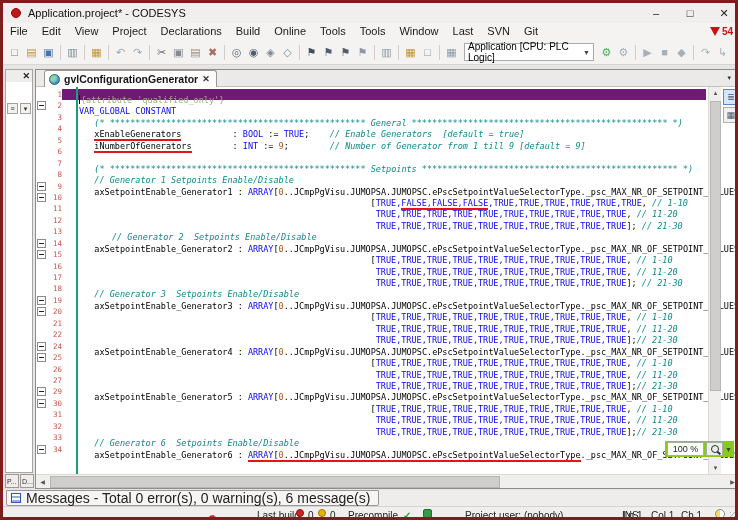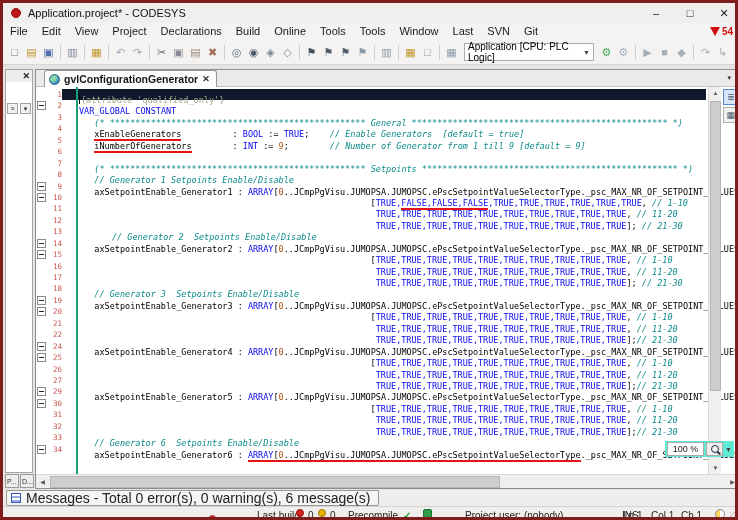--- a/index.html
+++ b/index.html
@@ -50,41 +50,41 @@
   .tab-dd { position:absolute; right:8px; top:4px; font-size:7px; color:#333; }
 
   .viewport { position:absolute; left:0; top:17px; width:703px; height:387px; background:#fff; overflow:hidden; }
   .rows { position:absolute; left:0; top:2px; width:670px; }
   .row { display:flex; height:11.45px; white-space:pre; }
   .cell-fold { flex:0 0 12px; position:relative; }
   .foldbox { position:absolute; left:1px; top:1px; width:9px; height:9px; border:1px solid #8A8A8A; background:#fff; }
   .foldbox::after { content:""; position:absolute; left:1px; top:3px; width:5px; height:1px; background:#222; }
   .cell-num { flex:0 0 14px; text-align:right; font-family:"DejaVu Sans Mono", monospace; font-size:7.5px; line-height:11.45px; color:#C9574E; }
   .cell-code { flex:1; padding-left:17px; position:relative; }
-  .cell-code.hl { background:#0f172a; }
+  .cell-code.hl { background:#701a75; }
   .codeline { font-family:"DejaVu Sans Mono", monospace; font-size:8.5px; line-height:11.45px; display:inline-block; white-space:pre; }
   .caret { display:inline-block; width:1px; height:9px; background:#000; vertical-align:-1px; margin-right:1px; }
   .tk-kw { color:#0909EE; }
   .tk-id { color:#000; }
   .tk-pl { color:#000; }
   .tk-cm { color:#0E8B8B; font-style:italic; }
   .tk-nu { color:#B25519; }
   .tk-at { color:#A6A58B; }
   .u { box-shadow:0 2px 0 0 #E61414; }
   .greenline { position:absolute; left:40px; top:0; width:2px; height:387px; background:#18A178; }
 
   .vscroll { position:absolute; left:672px; top:17px; width:13px; height:387px; background:#F0EFED; border-left:1px solid #DCDAD8; }
   .vs-arrow { width:13px; height:12px; font-size:6px; text-align:center; line-height:12px; color:#555; }
   .vs-down { position:absolute; bottom:0; }
   .vs-thumb { position:absolute; left:1px; top:14px; width:11px; height:290px; background:#CFCECC; border:1px solid #B8B6B4; }
   .viewbtns { position:absolute; left:687px; top:19px; width:17px; }
   .viewbtn { width:16px; height:16px; border:1px solid #B0AEAC; background:#F2F1F0; font-size:9px; line-height:15px; text-align:center; color:#456; margin-bottom:2px; }
   .viewbtn.active { border:1px solid #5588CC; background:#D9E6F8; }
 
-  .zoomctl { position:absolute; left:629px; top:371px; height:16px; display:flex; align-items:center; gap:2px; background:#5eead4; padding:0 2px; }
+  .zoomctl { position:absolute; left:629px; top:371px; height:16px; display:flex; align-items:center; gap:2px; background:#84cc16; padding:0 2px; }
   .zoombox { width:37px; height:14px; background:#fff; border:1px solid #ABABAB; font-size:9px; text-align:center; line-height:13px; color:#222; }
   .magbtn { width:17px; height:14px; border:1px solid #ABABAB; background:#EFEEEC; position:relative; }
   .magbtn::before { content:""; position:absolute; left:4px; top:2px; width:6px; height:6px; border:1.5px solid #234; border-radius:50%; }
   .magbtn::after { content:""; position:absolute; left:10px; top:9px; width:4px; height:1.5px; background:#234; transform:rotate(40deg); }
   .zoom-dd { font-size:7px; color:#444; }
 
   .hscroll { position:absolute; left:0; top:404px; width:703px; height:14px; background:#F0EFED; border-top:1px solid #DCDAD8; }
   .hs-arrow { position:absolute; top:0; width:13px; height:14px; font-size:6px; text-align:center; line-height:14px; color:#555; }
   .hs-right { right:0; }
   .hs-thumb { position:absolute; left:14px; top:1px; width:450px; height:12px; background:#CFCECC; border:1px solid #B8B6B4; }

